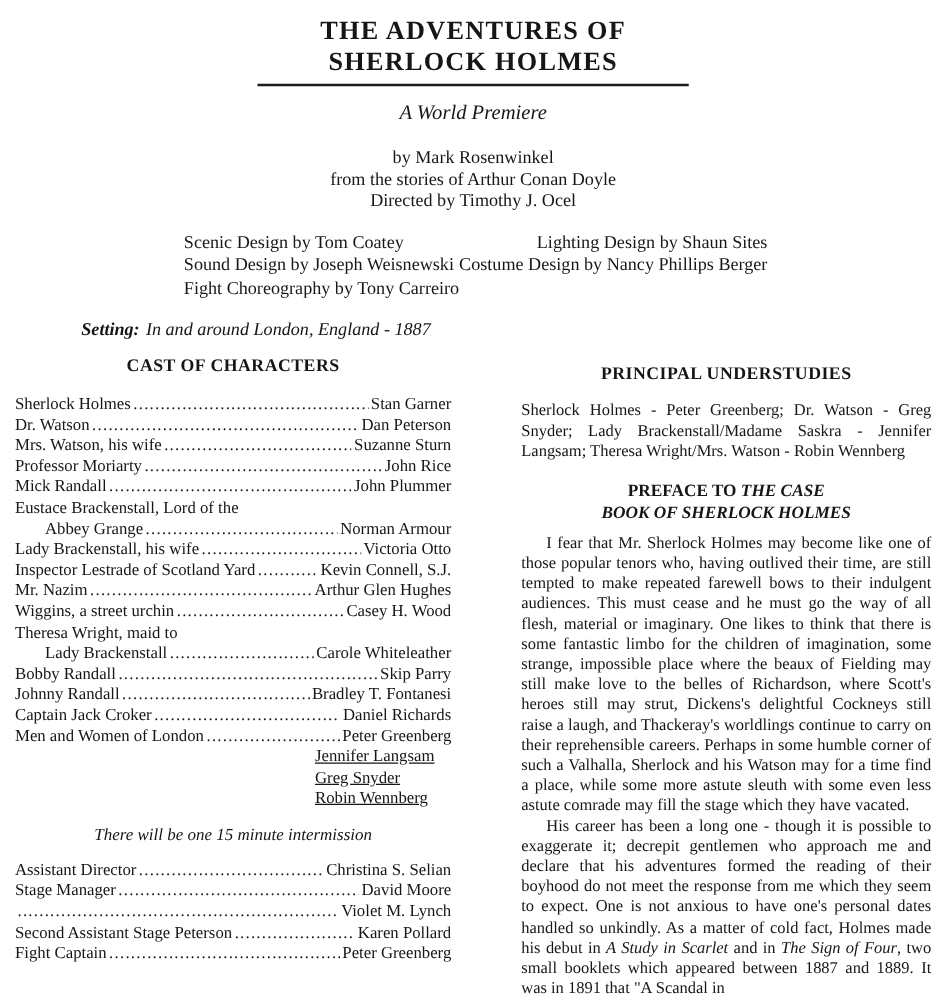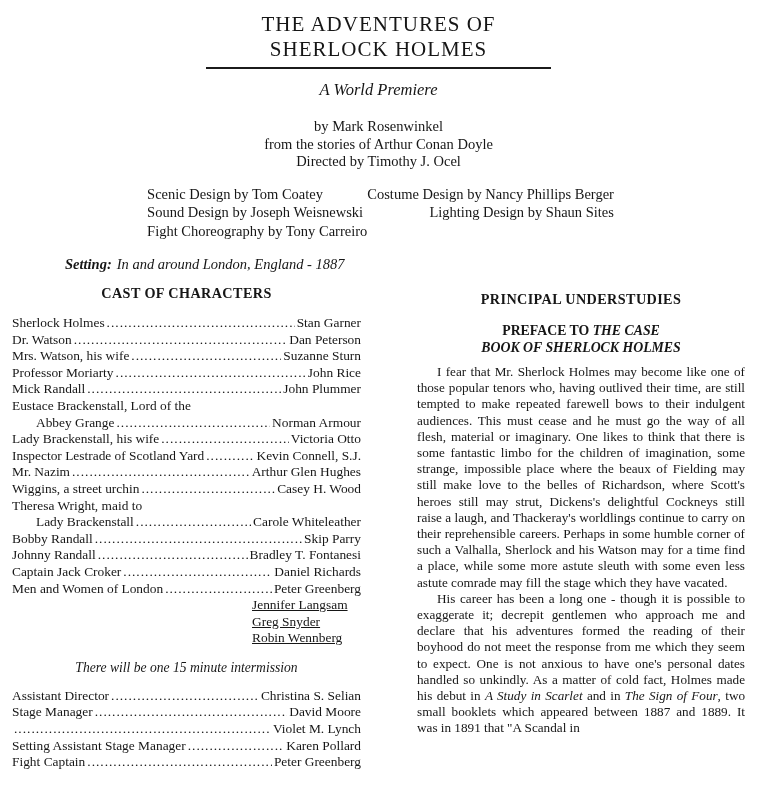--- a/index.html
+++ b/index.html
@@ -9,21 +9,21 @@
     background: #ffffff;
     color: #161616;
     font-family: "Liberation Serif", serif;
     overflow: hidden;
   }
   .page { width: 759px; height: 800px; padding: 12px 14px 8px 12px; overflow: hidden; }
 
   
   .show-title {
     margin: 0; text-align: center;
-    font-size: 21px; line-height: 25px; font-weight: 400; letter-spacing: 1px;
+    font-size: 21px; line-height: 25px; font-weight: 700; letter-spacing: 1px;
   }
   .title-rule { width: 345px; margin: 5px auto 0; border-top: 2px solid #1b1b1b; height: 0; }
   .premiere { margin-top: 11px; text-align: center; font-style: italic; font-size: 16.5px; }
   .bylines { margin-top: 18px; text-align: center; font-size: 14.5px; line-height: 17.5px; }
 
   
   .credits { display: flex; justify-content: center; margin-top: 14px; padding: 0 12px 0 16px; font-size: 14.5px; line-height: 18.5px; }
   .credits-right { text-align: right; }
 
   
@@ -77,22 +77,22 @@
     </div>
   </header>
 
   <section class="credits">
     <div class="credits-left" id="credits-left">
         <div class="credit-line">Scenic Design by Tom Coatey</div>
         <div class="credit-line">Sound Design by Joseph Weisnewski</div>
         <div class="credit-line">Fight Choreography by Tony Carreiro</div>
       </div>
     <div class="credits-right" id="credits-right">
+        <div class="credit-line">Lighting Design by Shaun Sites</div>
         <div class="credit-line">Costume Design by Nancy Phillips Berger</div>
-        <div class="credit-line">Lighting Design by Shaun Sites</div>
       </div>
   </section>
 
   <div class="setting">
     <span class="setting-label">Setting:</span><span>In and around London, England - 1887</span>
   </div>
 
   <div class="columns">
 
     <section class="col-left">
@@ -199,34 +199,35 @@
           <div class="leader-row">
             <span class="lr-role">Stage Manager</span>
             <span class="lr-dots"></span>
             <span class="lr-actor">David Moore</span>
           </div>
           <div class="leader-row">
             <span class="lr-dots"></span>
             <span class="lr-actor">Violet M. Lynch</span>
           </div>
           <div class="leader-row">
-            <span class="lr-role">Setting Assistant Stage Manager</span>
+            <span class="lr-role">Second Assistant Stage Peterson</span>
             <span class="lr-dots"></span>
             <span class="lr-actor">Karen Pollard</span>
           </div>
           <div class="leader-row">
             <span class="lr-role">Fight Captain</span>
             <span class="lr-dots"></span>
             <span class="lr-actor">Peter Greenberg</span>
           </div>
         </div>
     </section>
 
     <section class="col-right">
       <h2 class="section-heading">PRINCIPAL UNDERSTUDIES</h2>
+      <p class="understudies">Sherlock Holmes - Peter Greenberg;  Dr. Watson - Greg Snyder; Lady Brackenstall/Madame Saskra - Jennifer Langsam;  Theresa Wright/Mrs. Watson - Robin Wennberg</p>
       <h2 class="preface-heading">
         <span>PREFACE TO</span>
         <em>THE CASE</em><br>
         <em>BOOK OF SHERLOCK HOLMES</em>
       </h2>
       <div id="preface-body">
           <p class="preface-par"><span>I fear that Mr. Sherlock Holmes may become like one of those popular tenors who, having outlived their time, are still tempted to make repeated farewell bows to their indulgent audiences.  This must cease and he must go the way of all flesh, material or imaginary.  One likes to think that there is some fantastic limbo for the children of imagination, some strange, impossible place where the beaux of Fielding may still make love to the belles of Richardson, where Scott's heroes still may strut, Dickens's delightful Cockneys still raise a laugh, and Thackeray's worldlings continue to carry on their reprehensible careers.  Perhaps in some humble corner of such a Valhalla, Sherlock and his Watson may for a time find a place, while some more astute sleuth with some even less astute comrade may fill the stage which they have vacated.</span></p>
           <p class="preface-par"><span>His career has been a long one - though it is possible to exaggerate it; decrepit gentlemen who approach me and declare that his adventures formed the reading of their boyhood do not meet the response from me which they seem to expect.  One is not anxious to have one's personal dates handled so unkindly.  As a matter of cold fact, Holmes made his debut in </span><em>A Study in Scarlet</em><span> and in </span><em>The Sign of Four</em><span>, two small booklets which appeared between 1887 and 1889.  It was in 1891 that "A Scandal in</span></p>
         </div>
     </section>

